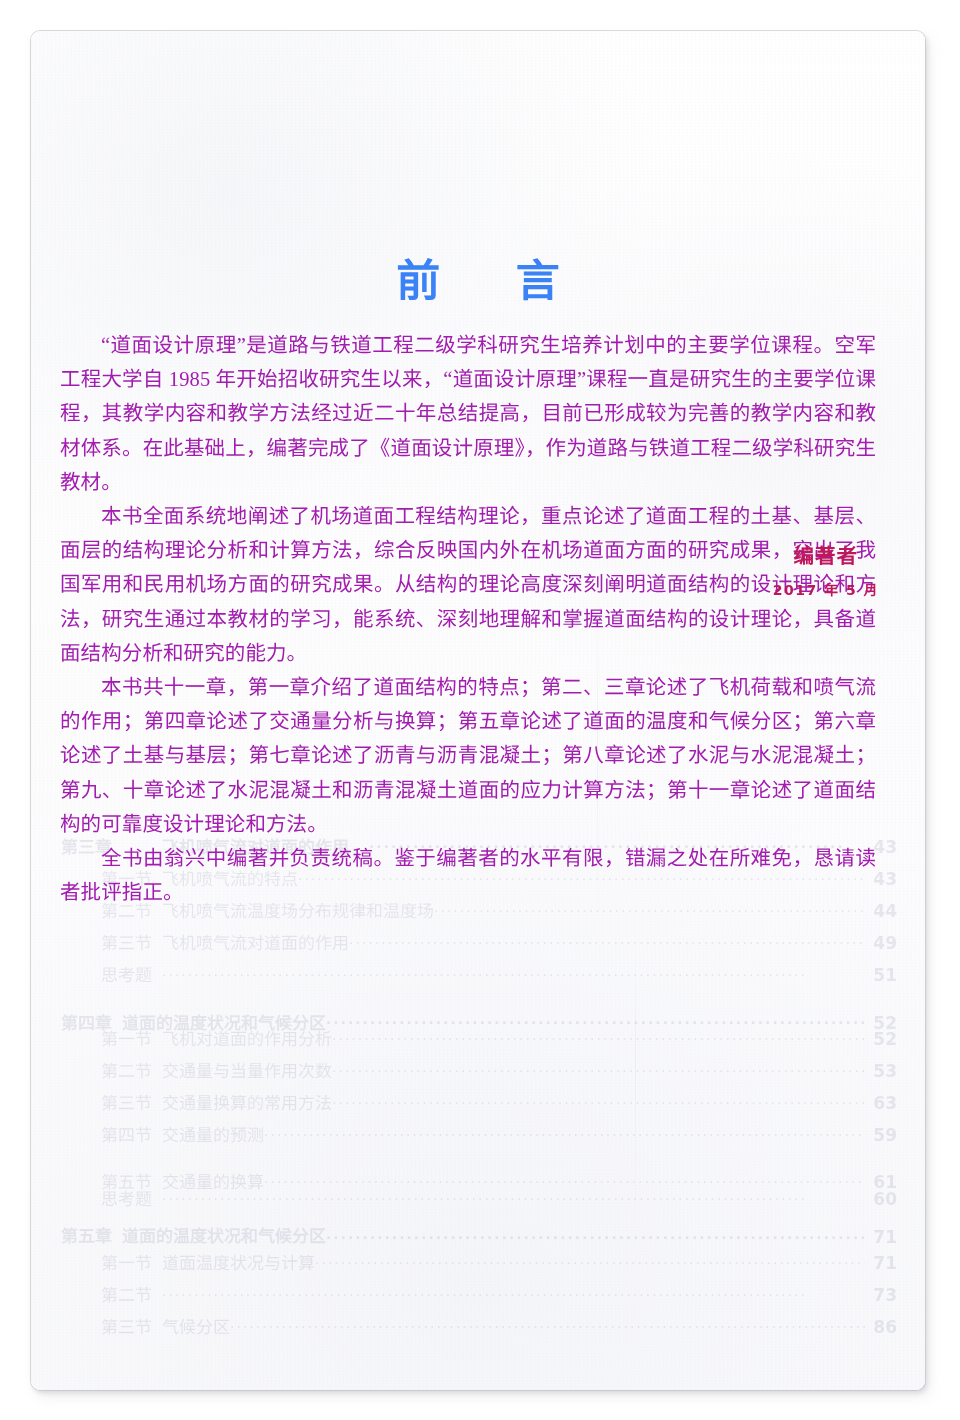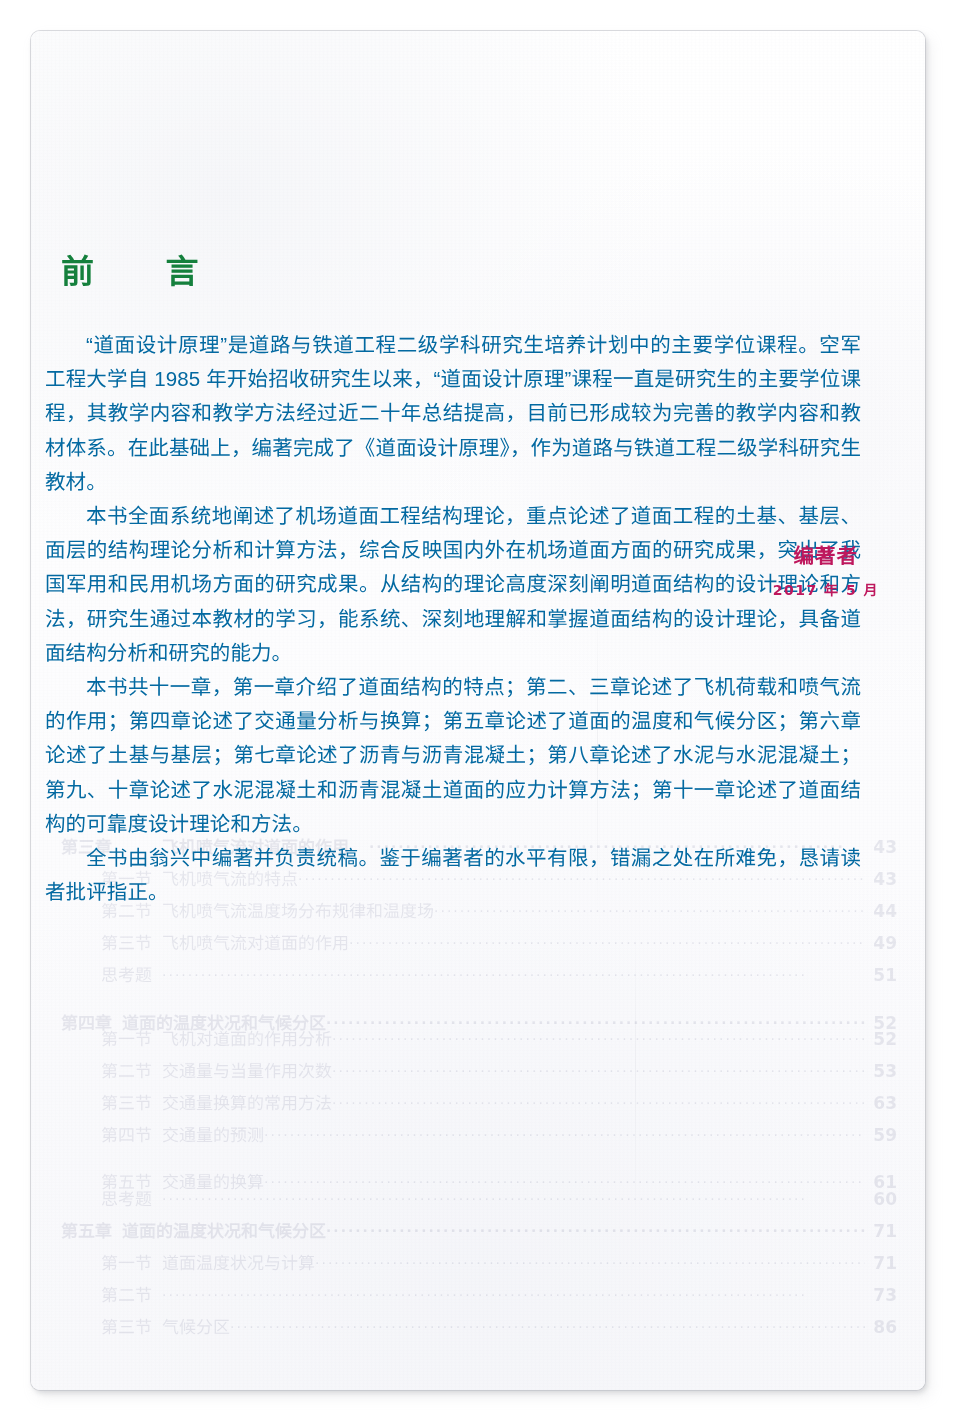--- a/index.html
+++ b/index.html
@@ -106,38 +106,38 @@
     top: 0;
     width: 894px;
     height: 1359px;
   }
 
   #doc-title {
     position: absolute;
     left: 0;
     right: 0;
     top: 214px;
-    text-align: left;
+    text-align: center;
     font-family: "DejaVu Sans", "Liberation Sans", sans-serif;
-    font-size: 33px;
+    font-size: 44px;
     font-weight: bold;
     letter-spacing: 30px;
     text-indent: 30px;
-    color: #15803d;
+    color: #3b82f6;
   }
 
   #body-text {
     position: absolute;
-    left: 14px;
+    left: 29px;
     top: 297px;
     width: 816px;
-    font-family: Liberation Sans, sans-serif;
+    font-family: Liberation Serif, serif;
     font-size: 20.5px;
     line-height: 34.2px;
-    color: #0369a1;
+    color: #a21caf;
     text-align: justify;
     text-justify: inter-character;
   }
   #body-text p {
     margin: 0;
     text-indent: 2em;
     letter-spacing: 0.1px;
   }
 
   #signature {
@@ -247,21 +247,21 @@
         <span class="bleed-title">交通量的换算</span>
         <span class="bleed-dots">····································································································</span>
         <span class="bleed-num">61</span>
       </div>
       <div class="bleed-row bleed-indent-2" style="top: 1154px;">
         <span class="bleed-title">思考题</span>
         <span class="bleed-gap"></span>
         <span class="bleed-dots">····································································································</span>
         <span class="bleed-num">60</span>
       </div>
-      <div class="bleed-row chapter bleed-indent-1" style="top: 1186px;">
+      <div class="bleed-row chapter bleed-indent-1" style="top: 1186px; align-items: flex-end;">
         <span class="bleed-title">第五章</span>
         <span class="bleed-gap"></span>
         <span class="bleed-title">道面的温度状况和气候分区</span>
         <span class="bleed-dots">····································································································</span>
         <span class="bleed-num">71</span>
       </div>
       <div class="bleed-row bleed-indent-2" style="top: 1218px;">
         <span class="bleed-title">第一节</span>
         <span class="bleed-gap"></span>
         <span class="bleed-title">道面温度状况与计算</span>

